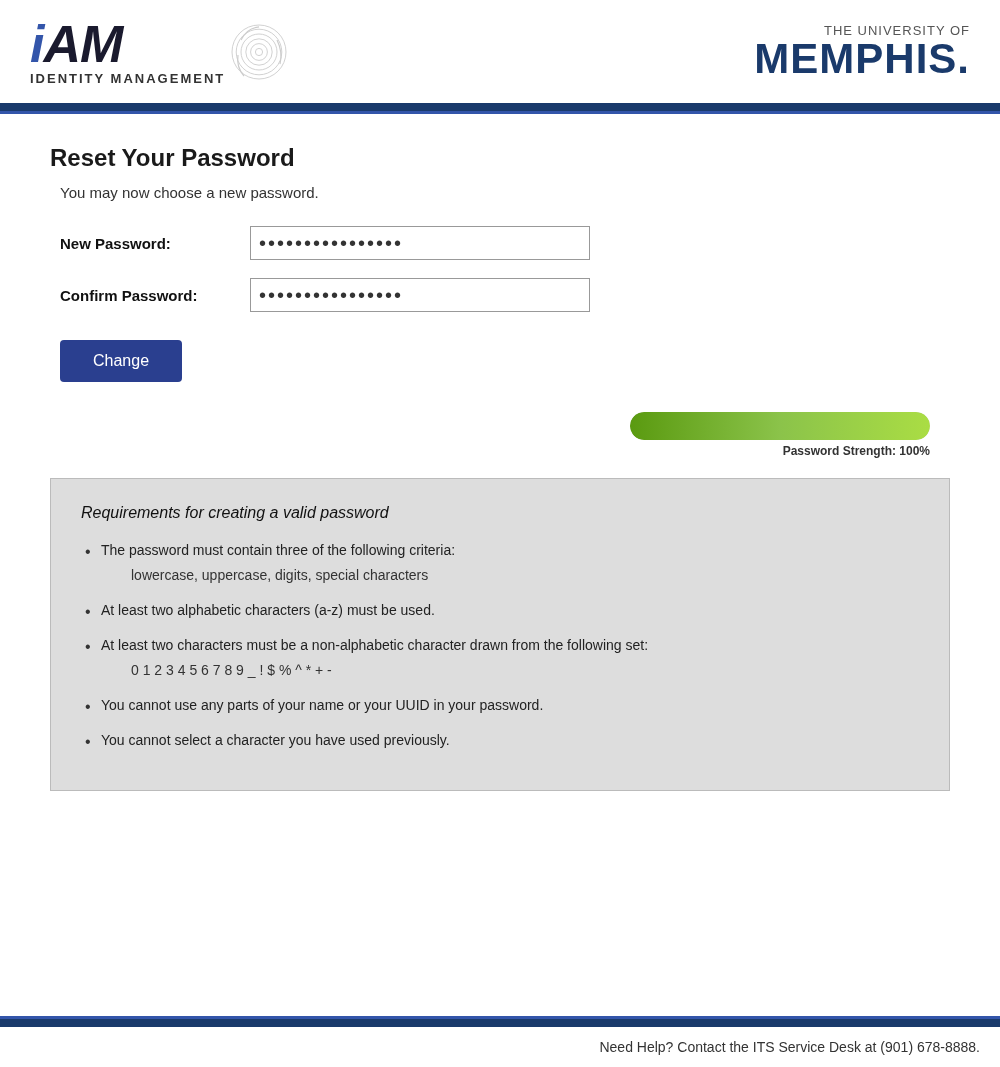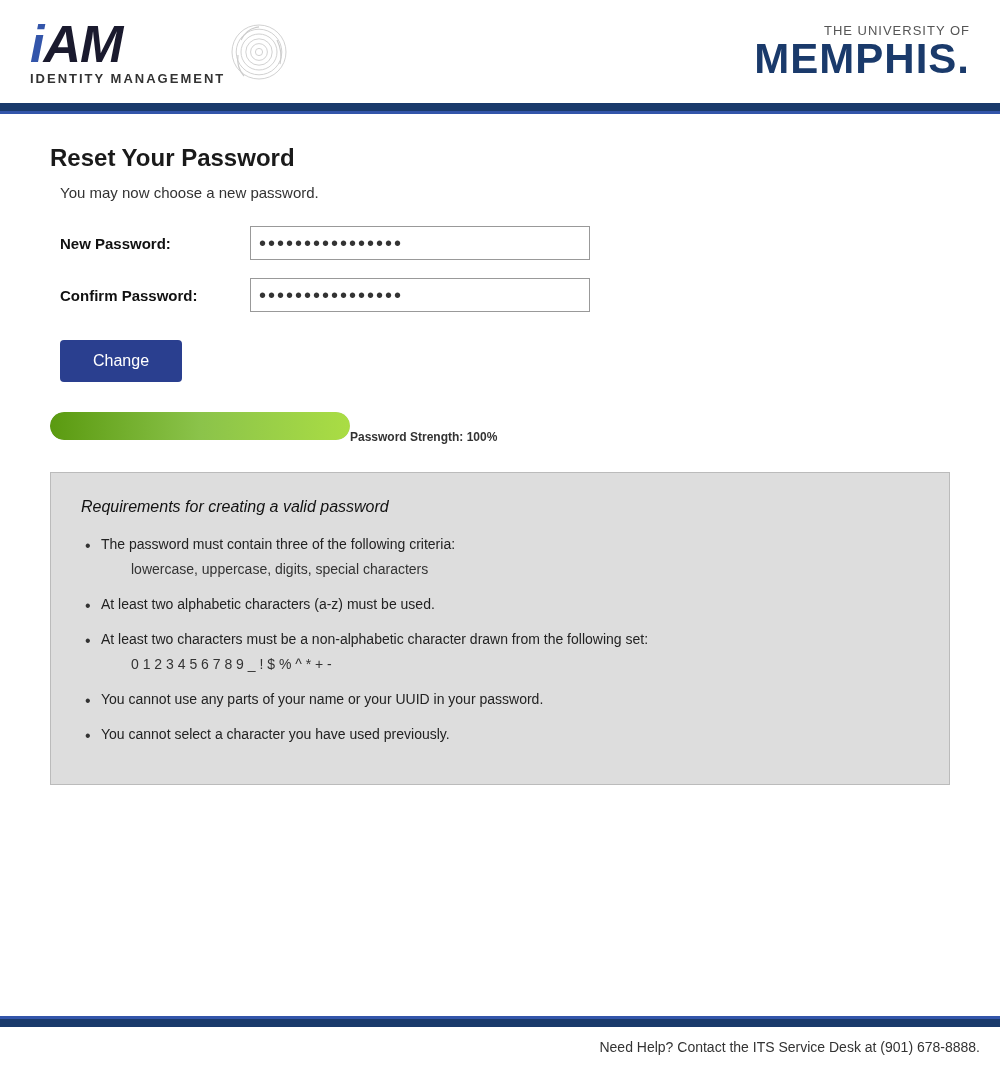--- a/index.html
+++ b/index.html
@@ -155,22 +155,23 @@
       padding: 12px 33px;
       font-size: 16px;
       cursor: pointer;
       border-radius: 4px;
       font-weight: normal;
     }
 
     
     .strength-container {
       display: flex;
+      flex-direction: column;
       align-items: flex-end;
-      margin-bottom: 28px;
+      margin-bottom: 20px;
       padding-right: 20px;
     }
 
     .strength-bar-wrapper {
       width: 300px;
       height: 28px;
       background: #e0e0e0;
       border-radius: 14px;
       overflow: hidden;
       margin-bottom: 4px;

